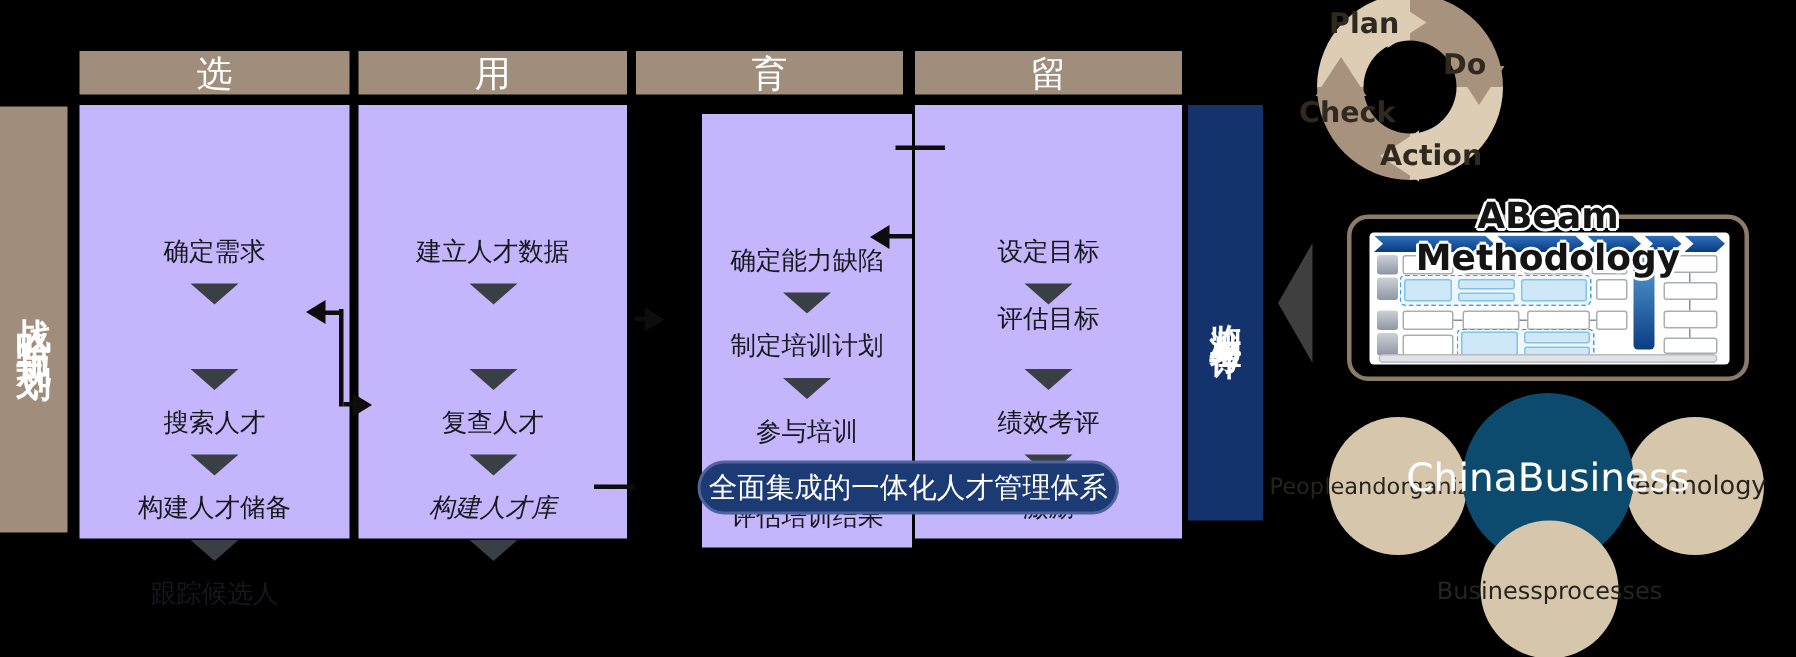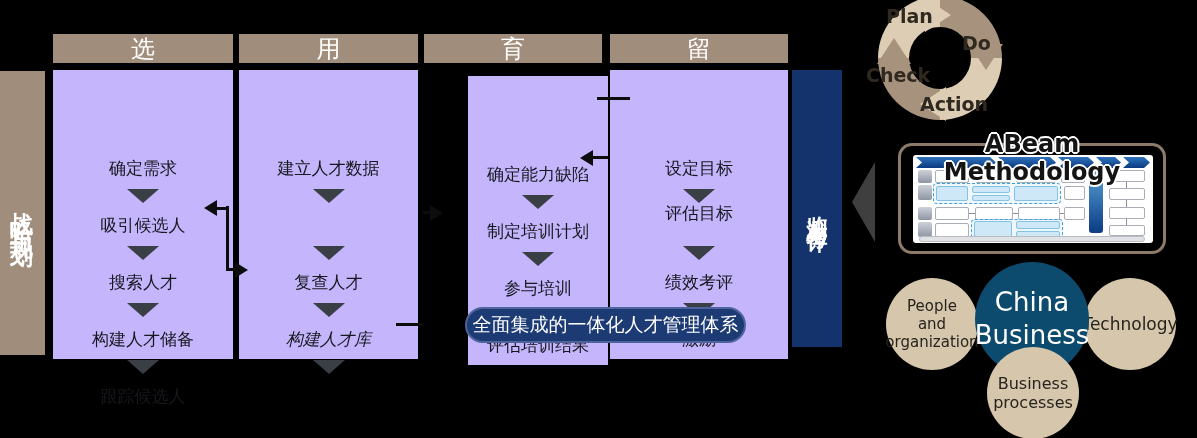--- a/index.html
+++ b/index.html
@@ -54,40 +54,39 @@
   .rlabel{position:absolute;left:5px;width:14px;background:linear-gradient(180deg,#cdd1d8,#8f96a3);border-radius:2px;}
   .box{position:absolute;background:#fff;border:1px solid #a9adb5;border-radius:2px;box-sizing:border-box;}
   .lbox{position:absolute;background:#cfe8f8;border:1px solid #85c2e8;border-radius:2px;box-sizing:border-box;}
   .dash{position:absolute;border:1px dashed #3f9fe0;border-radius:4px;background:rgba(210,232,248,.35);box-sizing:border-box;}
   .vbarblue{position:absolute;left:176px;top:14px;width:14px;height:64px;border-radius:3px;
             background:linear-gradient(180deg,#5aa2d8,#0b3c84);}
   .footerbar{position:absolute;left:6px;top:81px;width:226px;height:6px;background:#e0e2e6;
              border:1px solid #b9bcc2;border-radius:3px;box-sizing:border-box;}
   .tick{position:absolute;background:#8a8f96;}
   
-  .circle{position:absolute;border-radius:50%;display:flex;flex-direction:column;
+  .circle{position:absolute;border-radius:50%;display:flex;flex-direction:row;
           align-items:center;justify-content:center;text-align:center;}
   .tanc{background:#d6c6ab;color:#26241f;}
   .navyc{background:#0c4a6e;color:#fff;}
   .cl{white-space:nowrap;}
 </style>
 </head>
 <body>
 
 <div class="vbar" style="left:0;top:71px;width:45px;height:284px;background:#a18d7b;">
   <span class="vtext" style="font-size:23px;letter-spacing:8px;">战略与规划</span>
 </div>
 
 <div class="colhead" style="left:53px;top:34px;width:180px;height:29px;">
   <span>选</span>
 </div>
 <div class="colbody" style="left:53px;top:70px;width:180px;height:289px;">
   <div class="step" style="top:88px;">确定需求</div>
   <div class="tri" style="top:119px;"></div>
-  <div class="step" style="top:145px;">吸引候选人</div>
   <div class="tri" style="top:176px;"></div>
   <div class="step" style="top:202px;">搜索人才</div>
   <div class="tri" style="top:233px;"></div>
   <div class="step" style="top:259px;">构建人才储备</div>
   <div class="tri" style="top:290px;"></div>
   <div class="step" style="top:316px;">跟踪候选人</div>
 </div>
 
 <div class="colhead" style="left:239px;top:34px;width:179px;height:29px;">
   <span>用</span>

